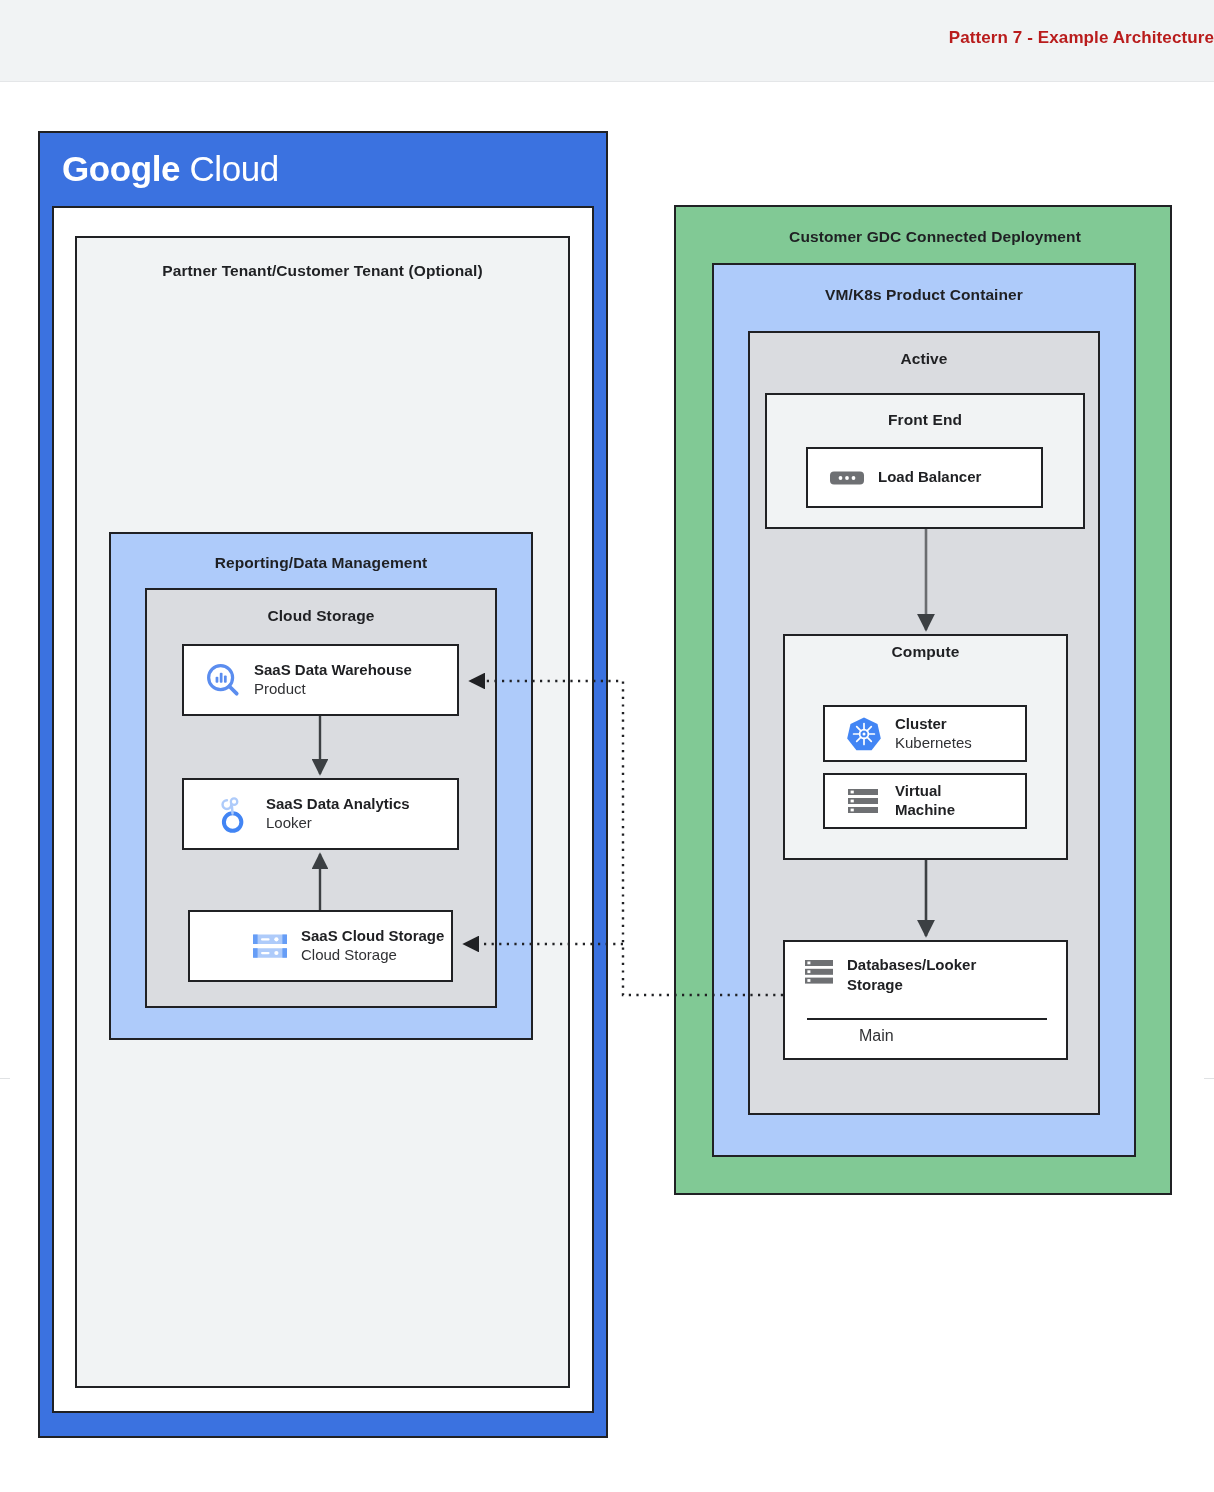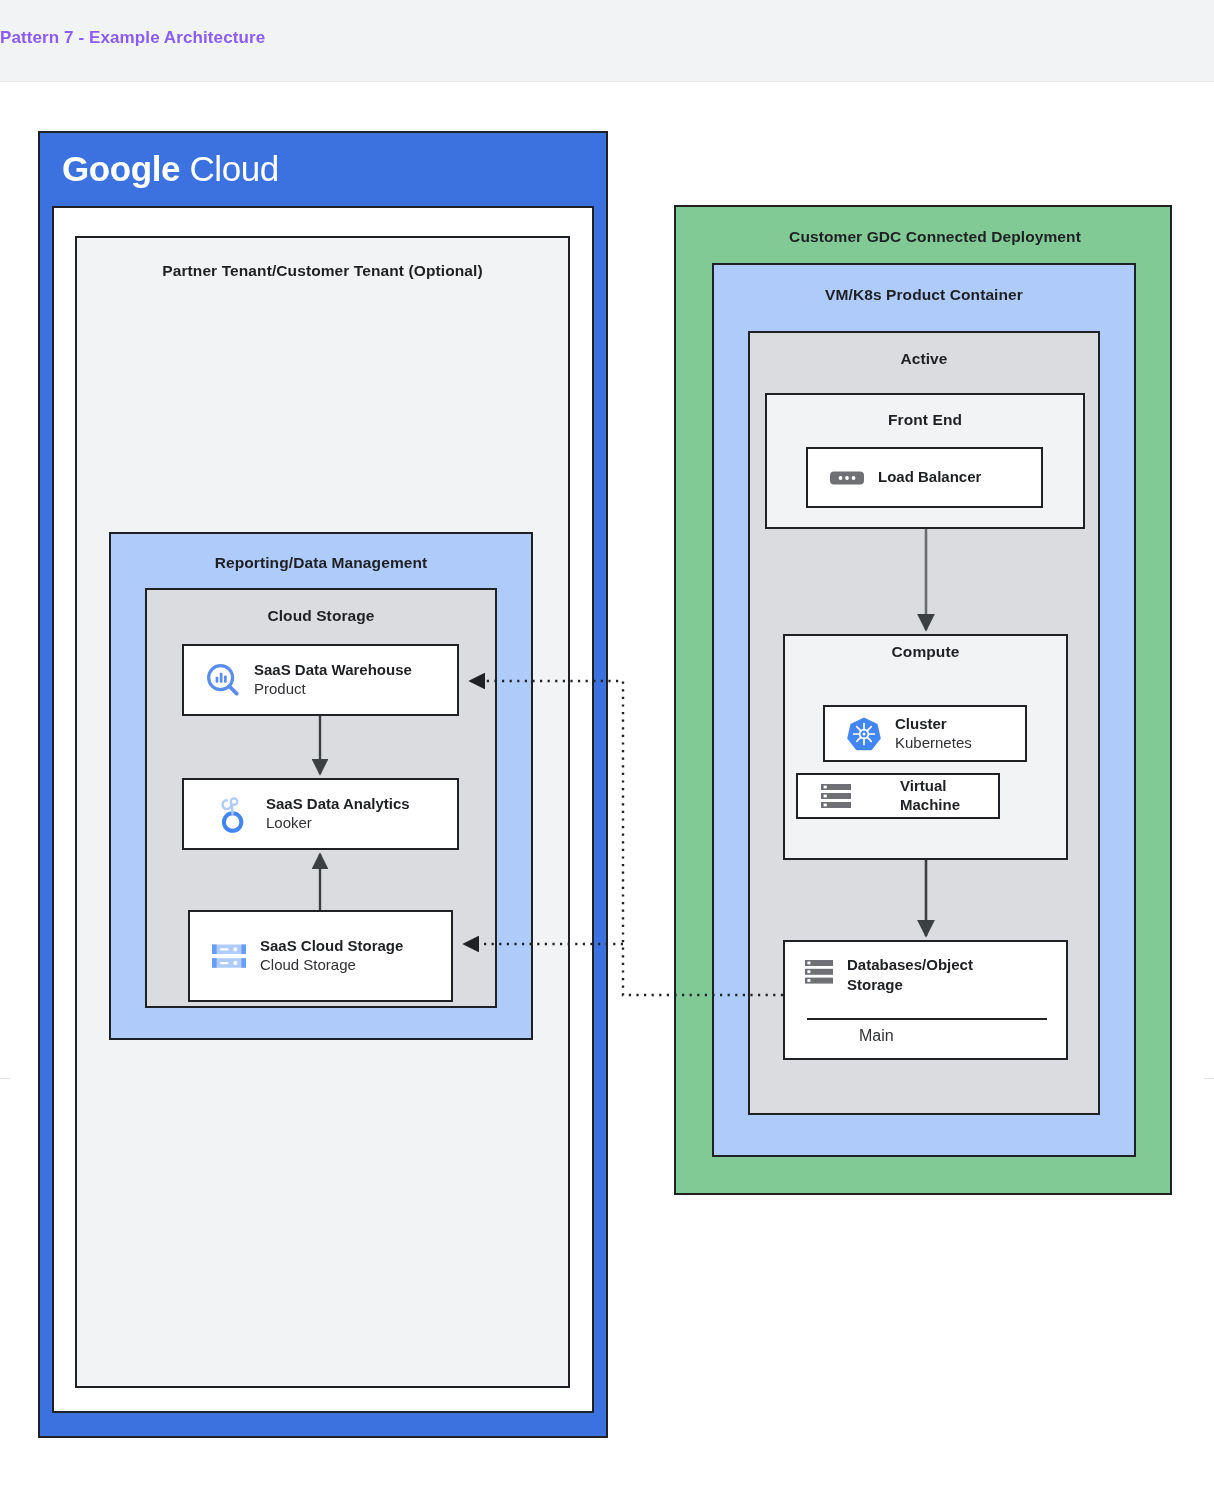--- a/index.html
+++ b/index.html
@@ -14,23 +14,23 @@
   }
 
   
   #header-band{
     position:absolute; left:0; top:0; width:1214px; height:82px;
     background:#f1f3f4;
     border-bottom:1px solid #e4e6e8;
   }
   #page-title{
     position:absolute; left:0; top:28px; width:1214px;
-    text-align:left;
+    text-align:right;
     font-size:17px; font-weight:bold; letter-spacing:.1px;
-    color:#8b5cf6;
+    color:#b91c1c;
   }
 
   
   .box{ position:absolute; border:2px solid #202124; }
   .box-title{
     position:absolute; left:0; width:100%; text-align:center;
     font-weight:bold; font-size:15.5px; color:#1f2023;
     letter-spacing:.1px;
   }
 
@@ -61,38 +61,38 @@
   .card-icon{
     flex:0 0 auto; width:50px; margin-left:14px;
     display:flex; align-items:center; justify-content:center;
   }
   .card-text{ margin-left:6px; }
   .card-t1{ font-size:15px; font-weight:bold; color:#1f2023; line-height:1.25; }
   .card-t2{ font-size:15px; font-weight:normal; color:#303134; line-height:1.25; }
 
   #card-bq{ left:182px; top:644px; width:277px; height:72px; }
   #card-looker{ left:182px; top:778px; width:277px; height:72px;padding-left:12px; }
-  #card-gcs{ left:188px; top:910px; width:265px; height:92px; }
+  #card-gcs{ left:188px; top:910px; width:265px; height:72px;padding-left:41px; }
 
   
   #gdc-container{ left:674px; top:205px; width:498px; height:990px; background:#81c995; }
   #gdc-title{ top:21px;padding-left:24px; }
   #vmk8s-box{ left:712px; top:263px; width:424px; height:894px; background:#aecbfa; }
   #vmk8s-title{ top:21px; }
   #active-box{ left:748px; top:331px; width:352px; height:784px; background:#dadce0; }
   #active-title{ top:17px; }
 
   #frontend-box{ left:765px; top:393px; width:320px; height:136px; background:#f1f3f4; }
   #frontend-title{ top:16px; }
   #card-lb{ left:806px; top:447px; width:237px; height:61px; }
 
   #compute-box{ left:783px; top:634px; width:285px; height:226px; background:#f1f3f4; }
   #compute-title{ top:7px; }
   #card-cluster{ left:823px; top:705px; width:204px; height:57px; }
-  #card-vm{ left:796px; top:773px; width:204px; height:46px;gap:32px; }
+  #card-vm{ left:823px; top:773px; width:204px; height:56px; }
 
   #db-box{ left:783px; top:940px; width:285px; height:120px; background:#ffffff; }
   #db-head{
     position:absolute; left:0; top:13px; width:100%;
     display:flex; align-items:flex-start;
   }
   #db-head .card-icon{ width:44px; margin-left:14px; padding-top:2px; }
   #db-title-text{ font-size:15px; font-weight:bold; line-height:1.3; margin-left:4px; width:175px; }
   #db-divider{ position:absolute; left:22px; top:76px; width:240px; height:2px; background:#202124; }
   #db-sub{ position:absolute; left:74px; top:85px; font-size:16px; color:#303134; }
@@ -262,21 +262,21 @@
     <div class="card-icon">
       <svg width="34" height="30" viewBox="0 0 34 30">
         <rect x="1" y="3" width="28" height="6" fill="#6e7073"></rect>
         <rect x="3.4" y="4.5" width="3.0" height="2.8" fill="#ffffff"></rect>
         <rect x="1" y="11.8" width="28" height="6" fill="#6e7073"></rect>
         <rect x="3.4" y="13.3" width="3.0" height="2.8" fill="#ffffff"></rect>
         <rect x="1" y="20.6" width="28" height="6" fill="#6e7073"></rect>
         <rect x="3.4" y="22.1" width="3.0" height="2.8" fill="#ffffff"></rect>
       </svg>
     </div>
-    <div id="db-title-text">Databases/Object Storage</div>
+    <div id="db-title-text">Databases/Looker Storage</div>
   </div>
   <div id="db-divider"></div>
   <div id="db-sub">Main</div>
 </div>
 
 <svg id="connectors">
   <defs>
     <marker id="arrow-solid" viewBox="0 0 10 10" refX="9" refY="5" markerWidth="7" markerHeight="7" orient="auto-start-reverse">
       <path d="M 0 0 L 10 5 L 0 10 z" fill="#3c4043"></path>
     </marker>

